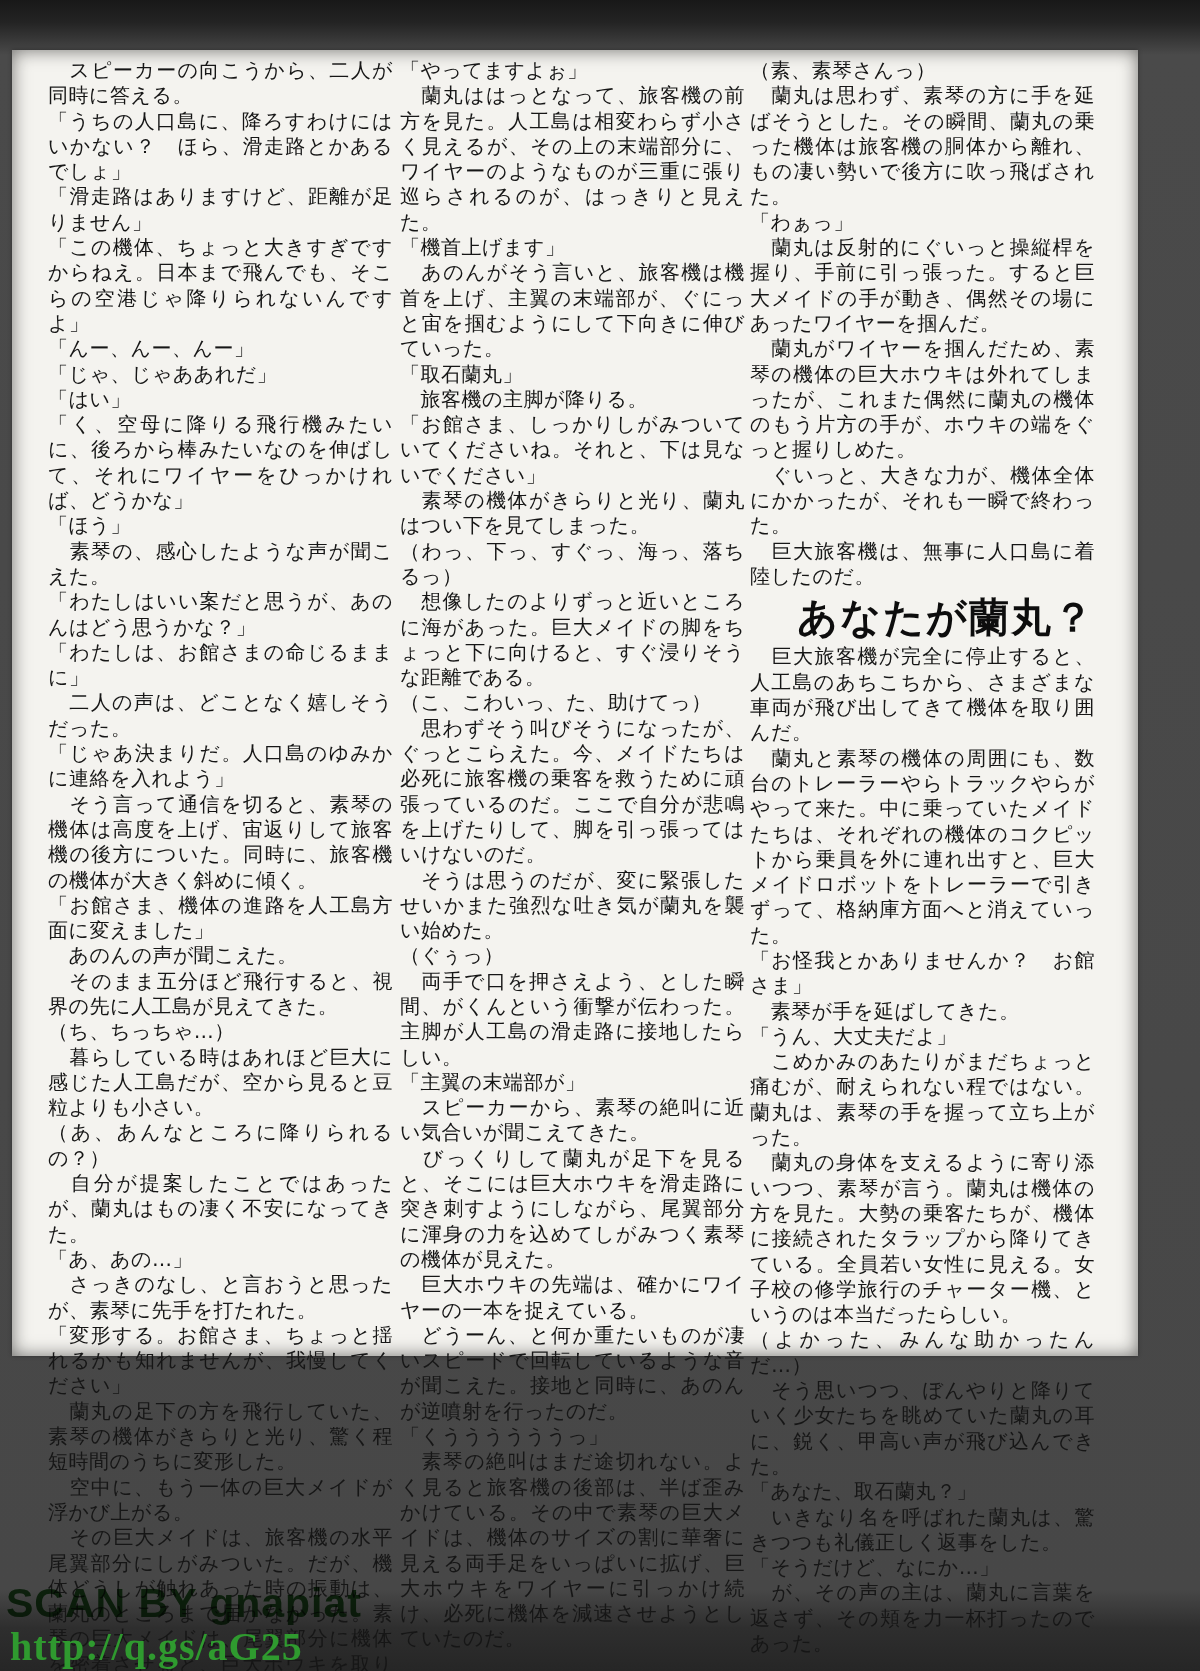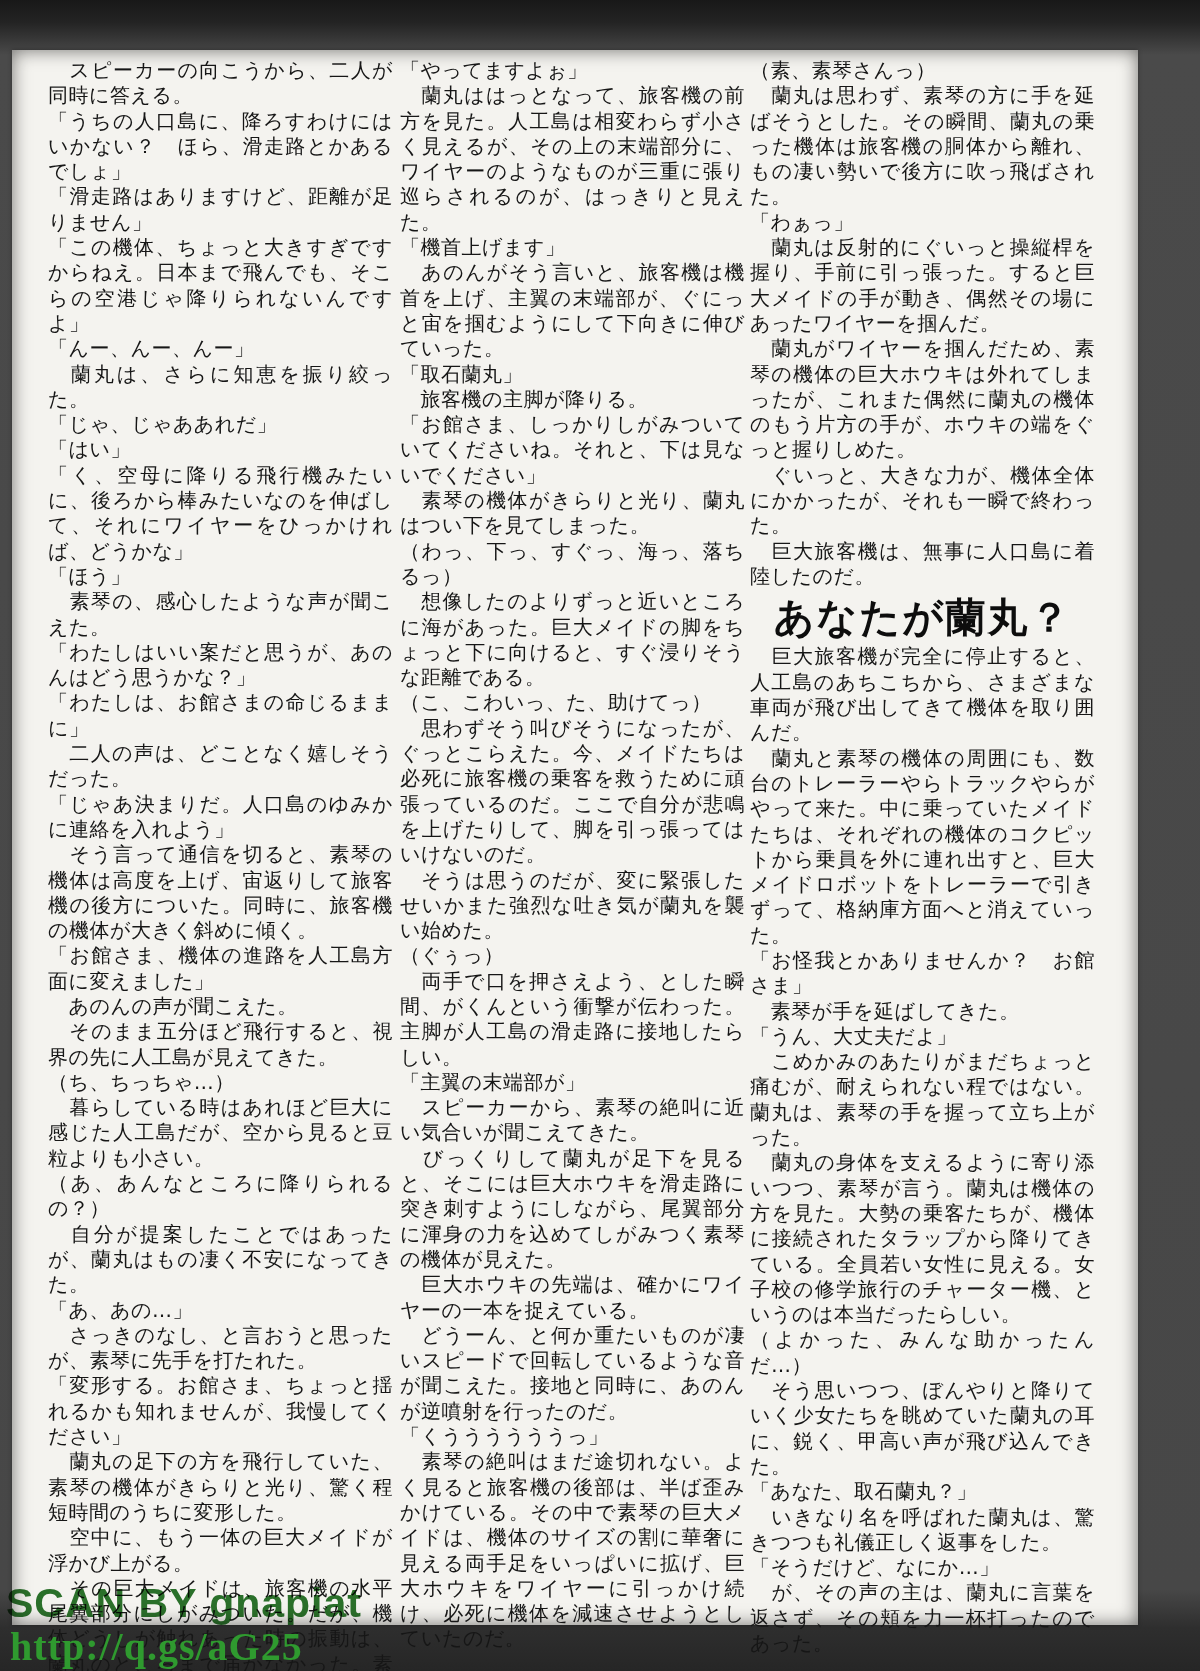--- a/index.html
+++ b/index.html
@@ -6,56 +6,55 @@
   body{
     width:1200px;height:1671px;overflow:hidden;position:relative;
     background:#3e3e3e;
     font-family:"DejaVu Sans","Liberation Sans",sans-serif;
   }
   .stage{
     position:absolute;inset:0;
     background:linear-gradient(180deg,#181818 0px,#232323 22px,#4a4a4a 55px,#474747 1590px,#2e2e2e 1628px,#262626 1671px);
   }
   .page{
-    position:absolute;left:12px;top:50px;width:1126px;height:1575px;
+    position:absolute;left:12px;top:50px;width:1126px;height:1306px;
     background:#f4f3ef;
     box-shadow:0 0 18px rgba(0,0,0,.55) inset, 0 0 4px rgba(0,0,0,.35);
   }
   .col{
     position:absolute;top:8px;width:345px;
     font-size:20px;line-height:25.3px;letter-spacing:.5px;
     color:#161616;text-align:justify;
   }
   .col-0{left:36px}
   .col-1{left:388px}
   .col-2{left:738px}
   .blk{margin:0}
   .h{
     font-size:40px;font-weight:900;line-height:1.18;
-    margin:5px 0 3px 0;letter-spacing:2px;text-align:center;color:#0d0d0d;
+    margin:5px 0 3px 0;letter-spacing:2px;text-align:right;color:#0d0d0d;
   }
   .wm{
     position:absolute;font-family:"Liberation Sans",sans-serif;
     font-weight:bold;white-space:nowrap;
   }
   .wm1{left:6px;top:1580px;font-size:41px;letter-spacing:1px;mix-blend-mode:multiply;opacity:.93}
   .wm2{left:10px;top:1623px;font-size:40px;letter-spacing:1px}
 </style>
 </head>
 <body>
 
 <div class="stage">
   <div class="page">
     <div class="col col-0">
         <div class="blk p">　スピーカーの向こうから、二人が同時に答える。</div>
         <div class="blk p">「うちの人口島に、降ろすわけにはいかない？　ほら、滑走路とかあるでしょ」</div>
         <div class="blk p">「滑走路はありますけど、距離が足りません」</div>
         <div class="blk p">「この機体、ちょっと大きすぎですからねえ。日本まで飛んでも、そこらの空港じゃ降りられないんですよ」</div>
         <div class="blk p">「んー、んー、んー」</div>
-        <div class="blk p">　蘭丸は、さらに知恵を振り絞った。</div>
         <div class="blk p">「じゃ、じゃああれだ」</div>
         <div class="blk p">「はい」</div>
         <div class="blk p">「く、空母に降りる飛行機みたいに、後ろから棒みたいなのを伸ばして、それにワイヤーをひっかければ、どうかな」</div>
         <div class="blk p">「ほう」</div>
         <div class="blk p">　素琴の、感心したような声が聞こえた。</div>
         <div class="blk p">「わたしはいい案だと思うが、あのんはどう思うかな？」</div>
         <div class="blk p">「わたしは、お館さまの命じるままに」</div>
         <div class="blk p">　二人の声は、どことなく嬉しそうだった。</div>
         <div class="blk p">「じゃあ決まりだ。人口島のゆみかに連絡を入れよう」</div>
         <div class="blk p">　そう言って通信を切ると、素琴の機体は高度を上げ、宙返りして旅客機の後方についた。同時に、旅客機の機体が大きく斜めに傾く。</div>

